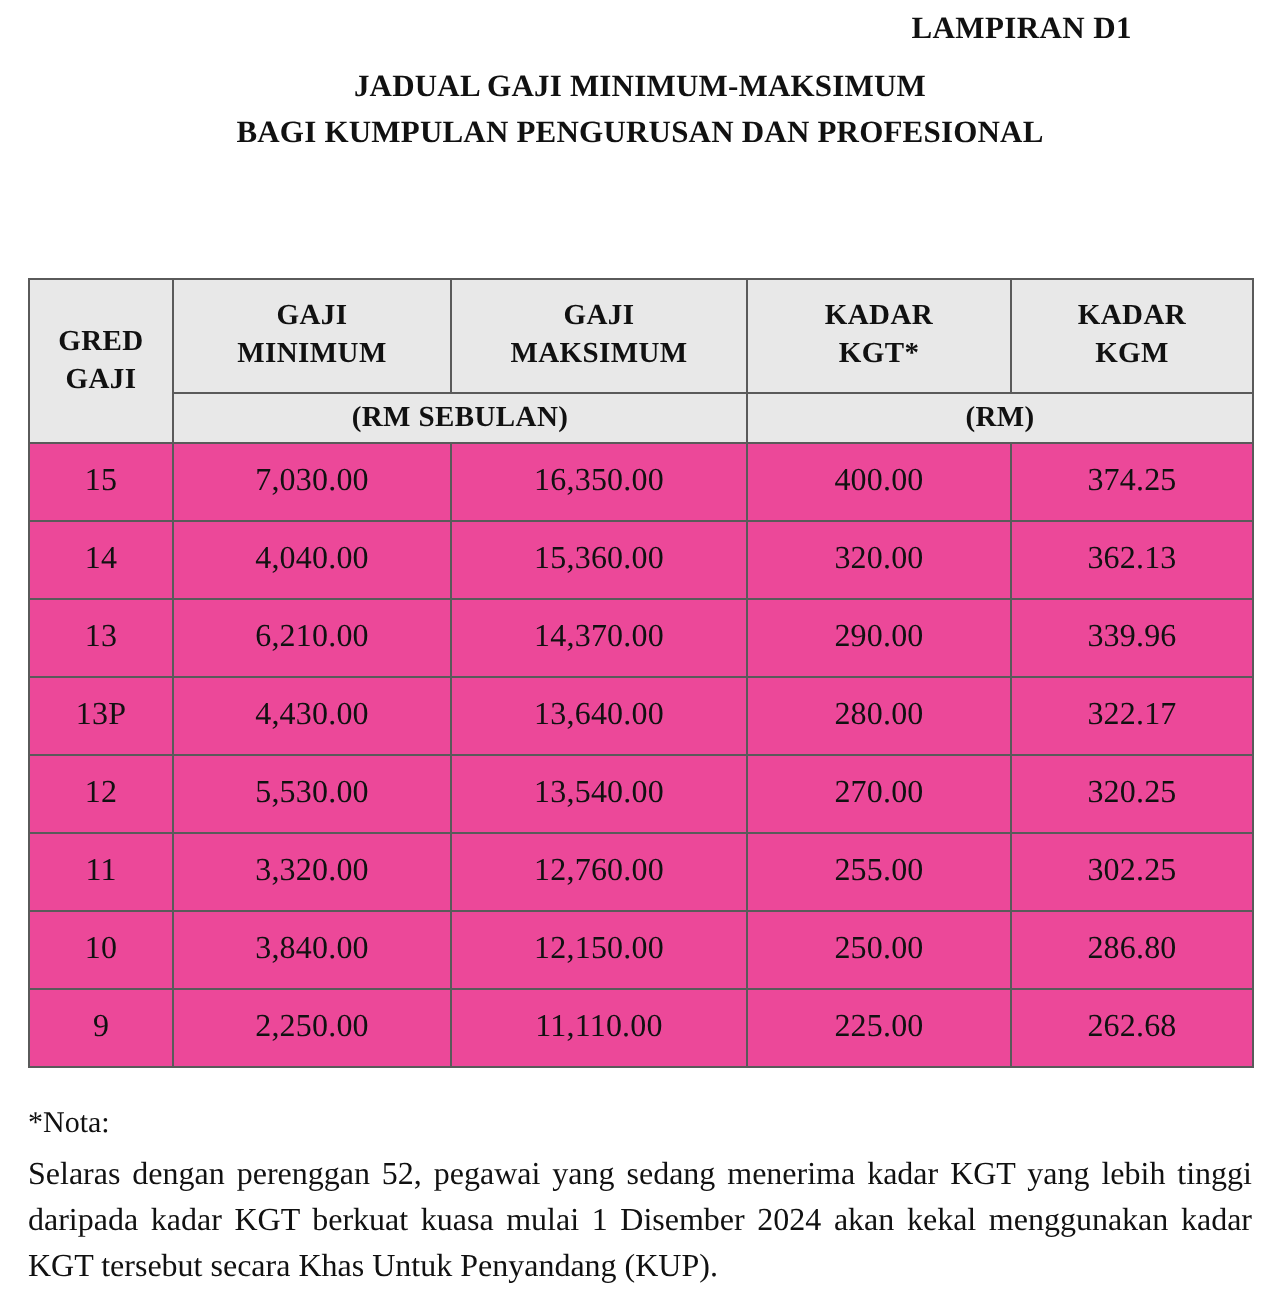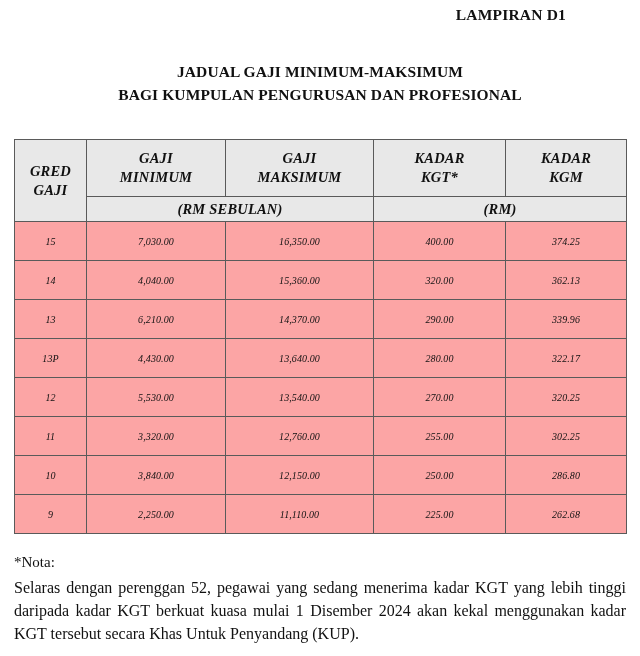--- a/index.html
+++ b/index.html
@@ -30,21 +30,21 @@
     right: 14px;
     font-size: 15.5px;
     font-weight: bold;
     letter-spacing: 0.2px;
     white-space: nowrap;
   }
 
   
   .title-block {
     position: absolute;
-    top: 60px;
+    top: 32px;
     left: 0;
     width: 640px;
     text-align: center;
   }
   .title-line {
     font-size: 15.5px;
     font-weight: bold;
     line-height: 23px;
     letter-spacing: 0.1px;
     white-space: nowrap;
@@ -54,21 +54,20 @@
   .table-wrap {
     position: absolute;
     top: 139px;
     left: 14px;
     width: 612px;
   }
   table.salary-table {
     border-collapse: collapse;
     width: 612px;
     table-layout: fixed;
-    font-style: italic;
   }
   table.salary-table th,
   table.salary-table td {
     border: 1px solid #5a5a5a;
     text-align: center;
     vertical-align: middle;
     padding: 0;
   }
   col.c-gred    { width: 72px; }
   col.c-min     { width: 139px; }
@@ -92,22 +91,22 @@
   }
   th.unit-head {
     height: 24px;
     font-size: 14.5px;
   }
   th .head-l1 { display: block; }
   th .head-l2 { display: block; }
 
   tbody td {
     height: 38px;
-    font-size: 10px;
-    background: #fca5a5;
+    font-size: 16px;
+    background: #ec4899;
     letter-spacing: 0.1px;
   }
 
   
   .note-block {
     position: absolute;
     top: 552px;
     left: 14px;
     width: 612px;
   }

